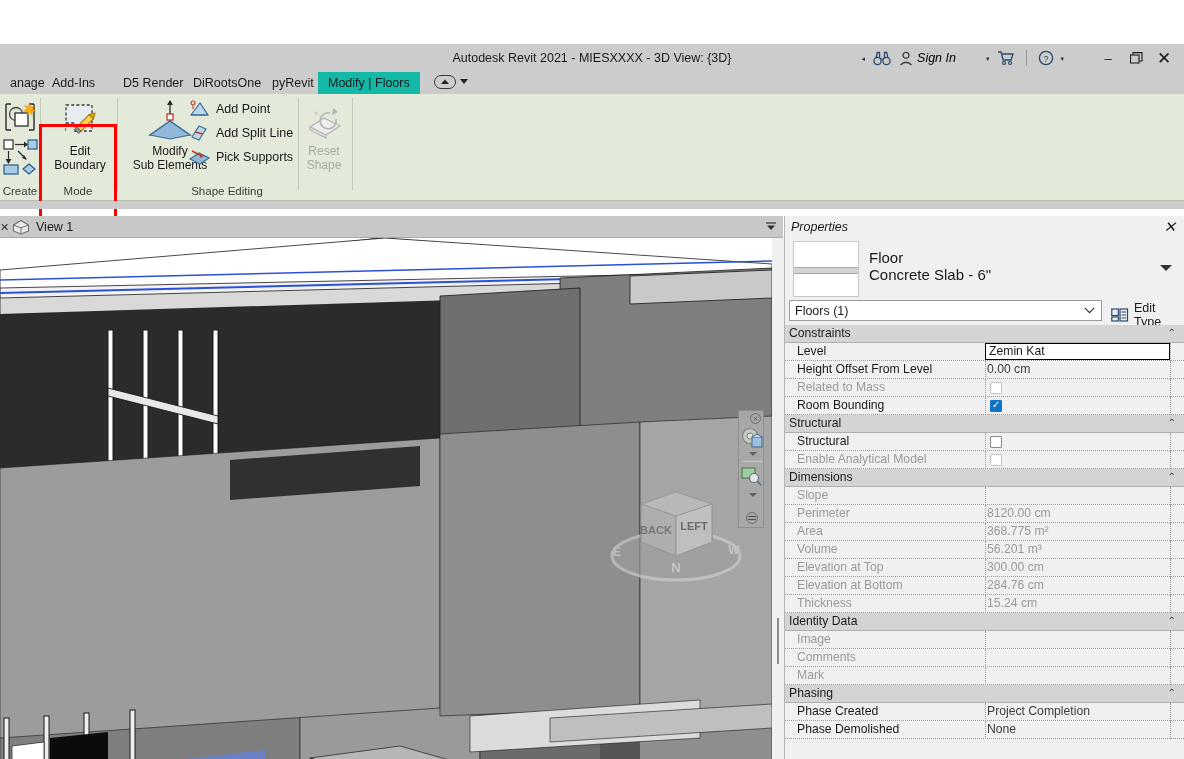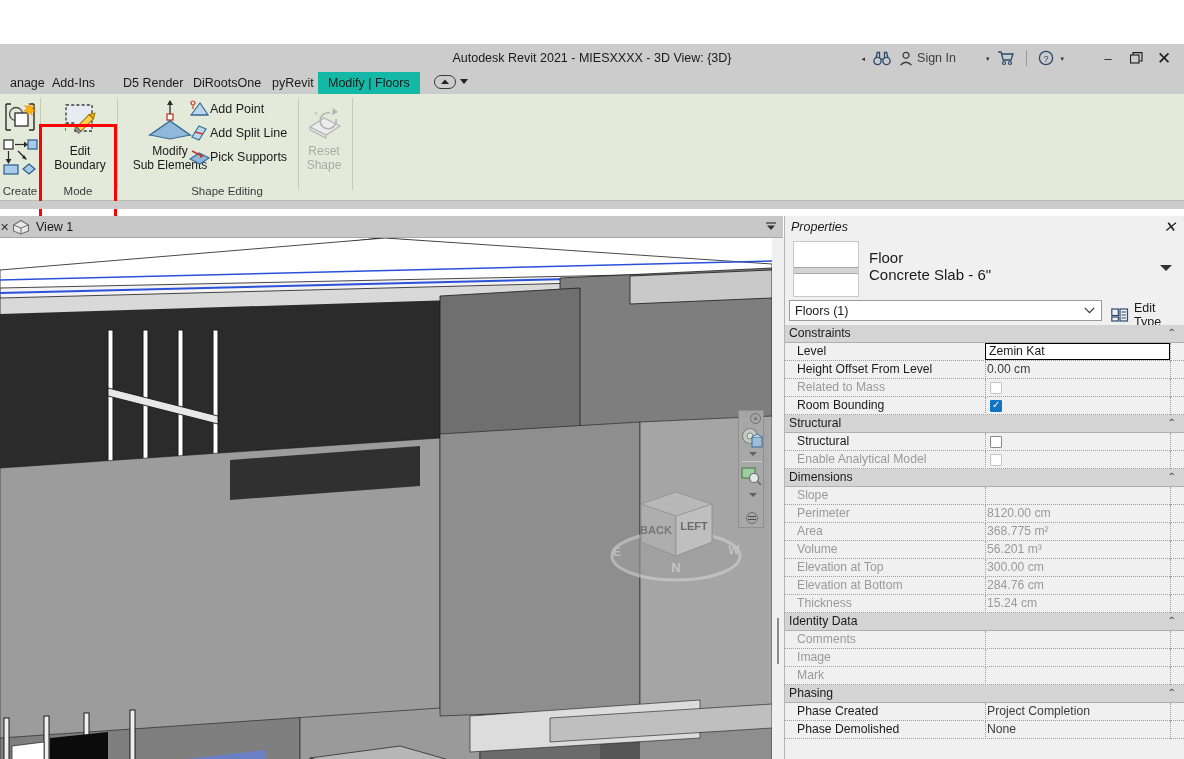--- a/index.html
+++ b/index.html
@@ -20,21 +20,21 @@
     background: #cccccc;
   }
   .title-text {
     position: absolute; left: 0; top: 0; width: 1184px; height: 28px;
     line-height: 28px; text-align: center;
     font-size: 12.5px; color: #1a1a1a;
   }
   .tb-right { position: absolute; right: 6px; top: 0; height: 28px; display: flex; align-items: center; gap: 0px; }
   .tb-item { display: flex; align-items: center; height: 28px; padding: 0 4px; }
   .tb-caret { font-size: 7px; color: #333; margin: 0 4px 0 2px; line-height: 1; }
-  .tb-label { font-size: 12.5px; color: #404040; margin-left: 4px; }
+  .tb-label { font-size: 12.5px; color: #000000; margin-left: 4px; font-style: italic; }
   .tb-sep { width: 1px; height: 16px; background: #9a9a9a; margin: 0 7px; }
   .win-btn { width: 28px; height: 28px; display: flex; align-items: center; justify-content: center; font-size: 13px; color: #1a1a1a; }
   .win-close { font-size: 17px; }
   svg { display: block; }
 
   
   .tabrow {
     position: absolute; left: 0; top: 28px; width: 1184px; height: 22px;
     background: #cccccc;
   }
@@ -63,21 +63,21 @@
     position: absolute; left: 0; top: 157px; width: 1184px; height: 8px;
     background: #cccccc;
   }
   .panel-label {
     position: absolute; bottom: 3px; font-size: 11.5px; color: #3b3b3b; text-align: center;
   }
   .panel-div { position: absolute; top: 4px; width: 1px; height: 92px; background: #c3cbb9; }
   .ribbon-item { position: absolute; text-align: center; }
   .ribbon-item .lbl { font-size: 12px; color: #1a1a1a; line-height: 14px; }
   .ribbon-item.disabled .lbl { color: #a7aca2; }
-  .small-item { position: absolute; display: flex; align-items: center; }
+  .small-item { position: absolute; display: flex; align-items: center; gap: 6px; }
   .small-item .lbl { font-size: 12.5px; color: #1a1a1a; }
 
   .redbox {
     position: absolute; left: 39px; top: 30px; width: 78px; height: 116px;
     border: 3px solid #ff0000; pointer-events: none;
   }
 
   
   .viewbar {
     position: absolute; left: 0; top: 172px; width: 783px; height: 22px;
@@ -683,27 +683,27 @@
         <span class="vsplit"></span>
         <span class="v">15.24 cm</span>
         <span class="rsplit"></span>
       </div>
 
       <div class="grow cat">
         <span class="k">Identity Data</span>
         <span class="chev">⌃</span>
       </div>
       <div class="grow dim">
+        <span class="k">Image</span>
+        <span class="vsplit"></span>
+        <span class="v"></span>
+        <span class="rsplit"></span>
+      </div>
+      <div class="grow dim">
         <span class="k">Comments</span>
-        <span class="vsplit"></span>
-        <span class="v"></span>
-        <span class="rsplit"></span>
-      </div>
-      <div class="grow dim">
-        <span class="k">Image</span>
         <span class="vsplit"></span>
         <span class="v"></span>
         <span class="rsplit"></span>
       </div>
       <div class="grow dim">
         <span class="k">Mark</span>
         <span class="vsplit"></span>
         <span class="v"></span>
         <span class="rsplit"></span>
       </div>

